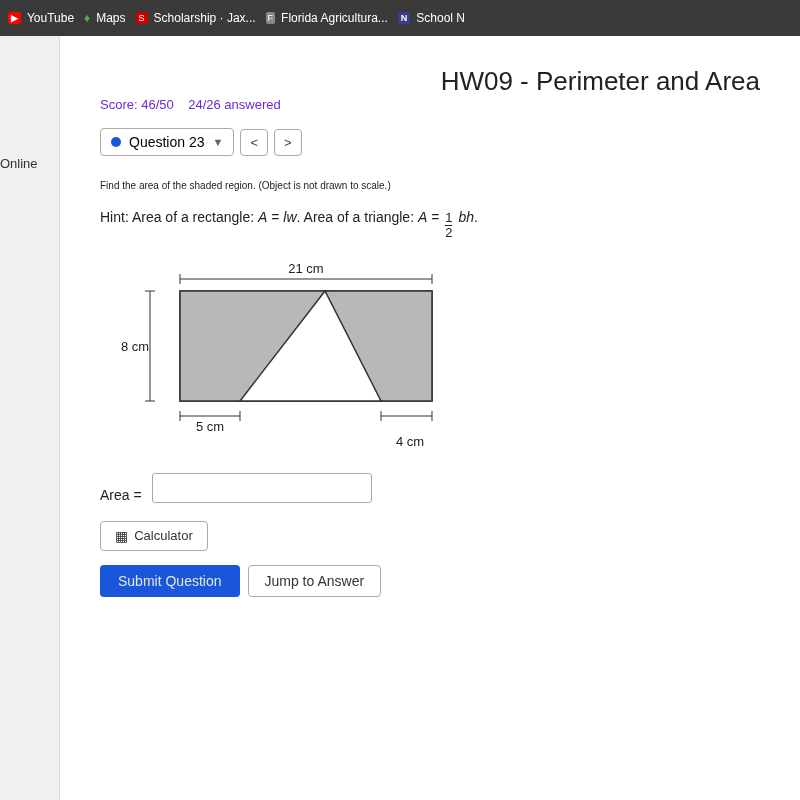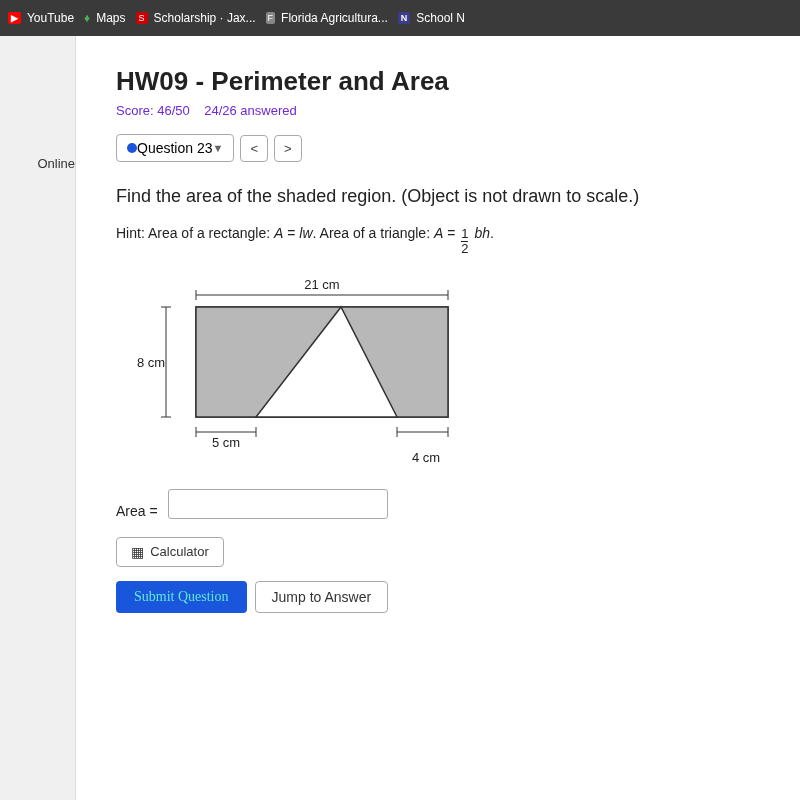--- a/index.html
+++ b/index.html
@@ -64,46 +64,46 @@
 
     
     .page {
       background: #f5f5f5;
       display: flex;
       height: 764px;
     }
 
     
     .sidebar {
-      width: 76px;
+      width: 60px;
       background: #f0f0f0;
       border-right: 1px solid #ddd;
       display: flex;
       flex-direction: column;
-      align-items: flex-end;
+      align-items: flex-start;
       padding-top: 120px;
     }
     .sidebar-online {
       font-size: 13px;
       color: #333;
       writing-mode: horizontal-tb;
     }
 
     
     .main-content {
       flex: 1;
       background: white;
       padding: 30px 40px;
     }
 
     .page-title {
       font-size: 26px;
-      font-weight: bold;
+      font-weight: normal;
       color: #222;
-      margin-bottom: 6px;
+      text-align: right;
     }
 
     .score-info {
       font-size: 13px;
       color: #6d28d9;
       margin-bottom: 16px;
     }
 
     .question-nav {
       display: flex;
@@ -114,20 +114,21 @@
 
     .question-selector {
       display: flex;
       align-items: center;
       border: 1px solid #aaa;
       border-radius: 4px;
       padding: 5px 10px;
       background: white;
       font-size: 14px;
       cursor: pointer;
+      gap: 8px;
     }
 
     .question-dot {
       width: 10px;
       height: 10px;
       border-radius: 50%;
       background: #1a56db;
       display: inline-block;
     }
 
@@ -135,21 +136,21 @@
       border: 1px solid #aaa;
       background: white;
       padding: 5px 9px;
       border-radius: 4px;
       cursor: pointer;
       font-size: 13px;
       color: #444;
     }
 
     .question-text {
-      font-size: 18px;
+      font-size: 10px;
       color: #222;
       margin-bottom: 14px;
     }
 
     .hint-text {
       font-size: 14px;
       color: #222;
       line-height: 1.8;
     }
 
@@ -201,27 +202,26 @@
       font-size: 14px;
     }
 
     .action-buttons {
       display: flex;
       gap: 8px;
     }
 
     .submit-btn {
       background: #1a56db;
-      color: #5eead4;
+      color: #e5e5e5;
       border: none;
       padding: 8px 18px;
       border-radius: 4px;
       font-size: 14px;
       cursor: pointer;
-      font-family: Liberation Serif, serif;
     }
 
     .jump-btn {
       background: white;
       color: #333;
       border: 1px solid #aaa;
       padding: 4px 16px;
       border-radius: 4px;
       font-size: 14px;
       cursor: pointer;

